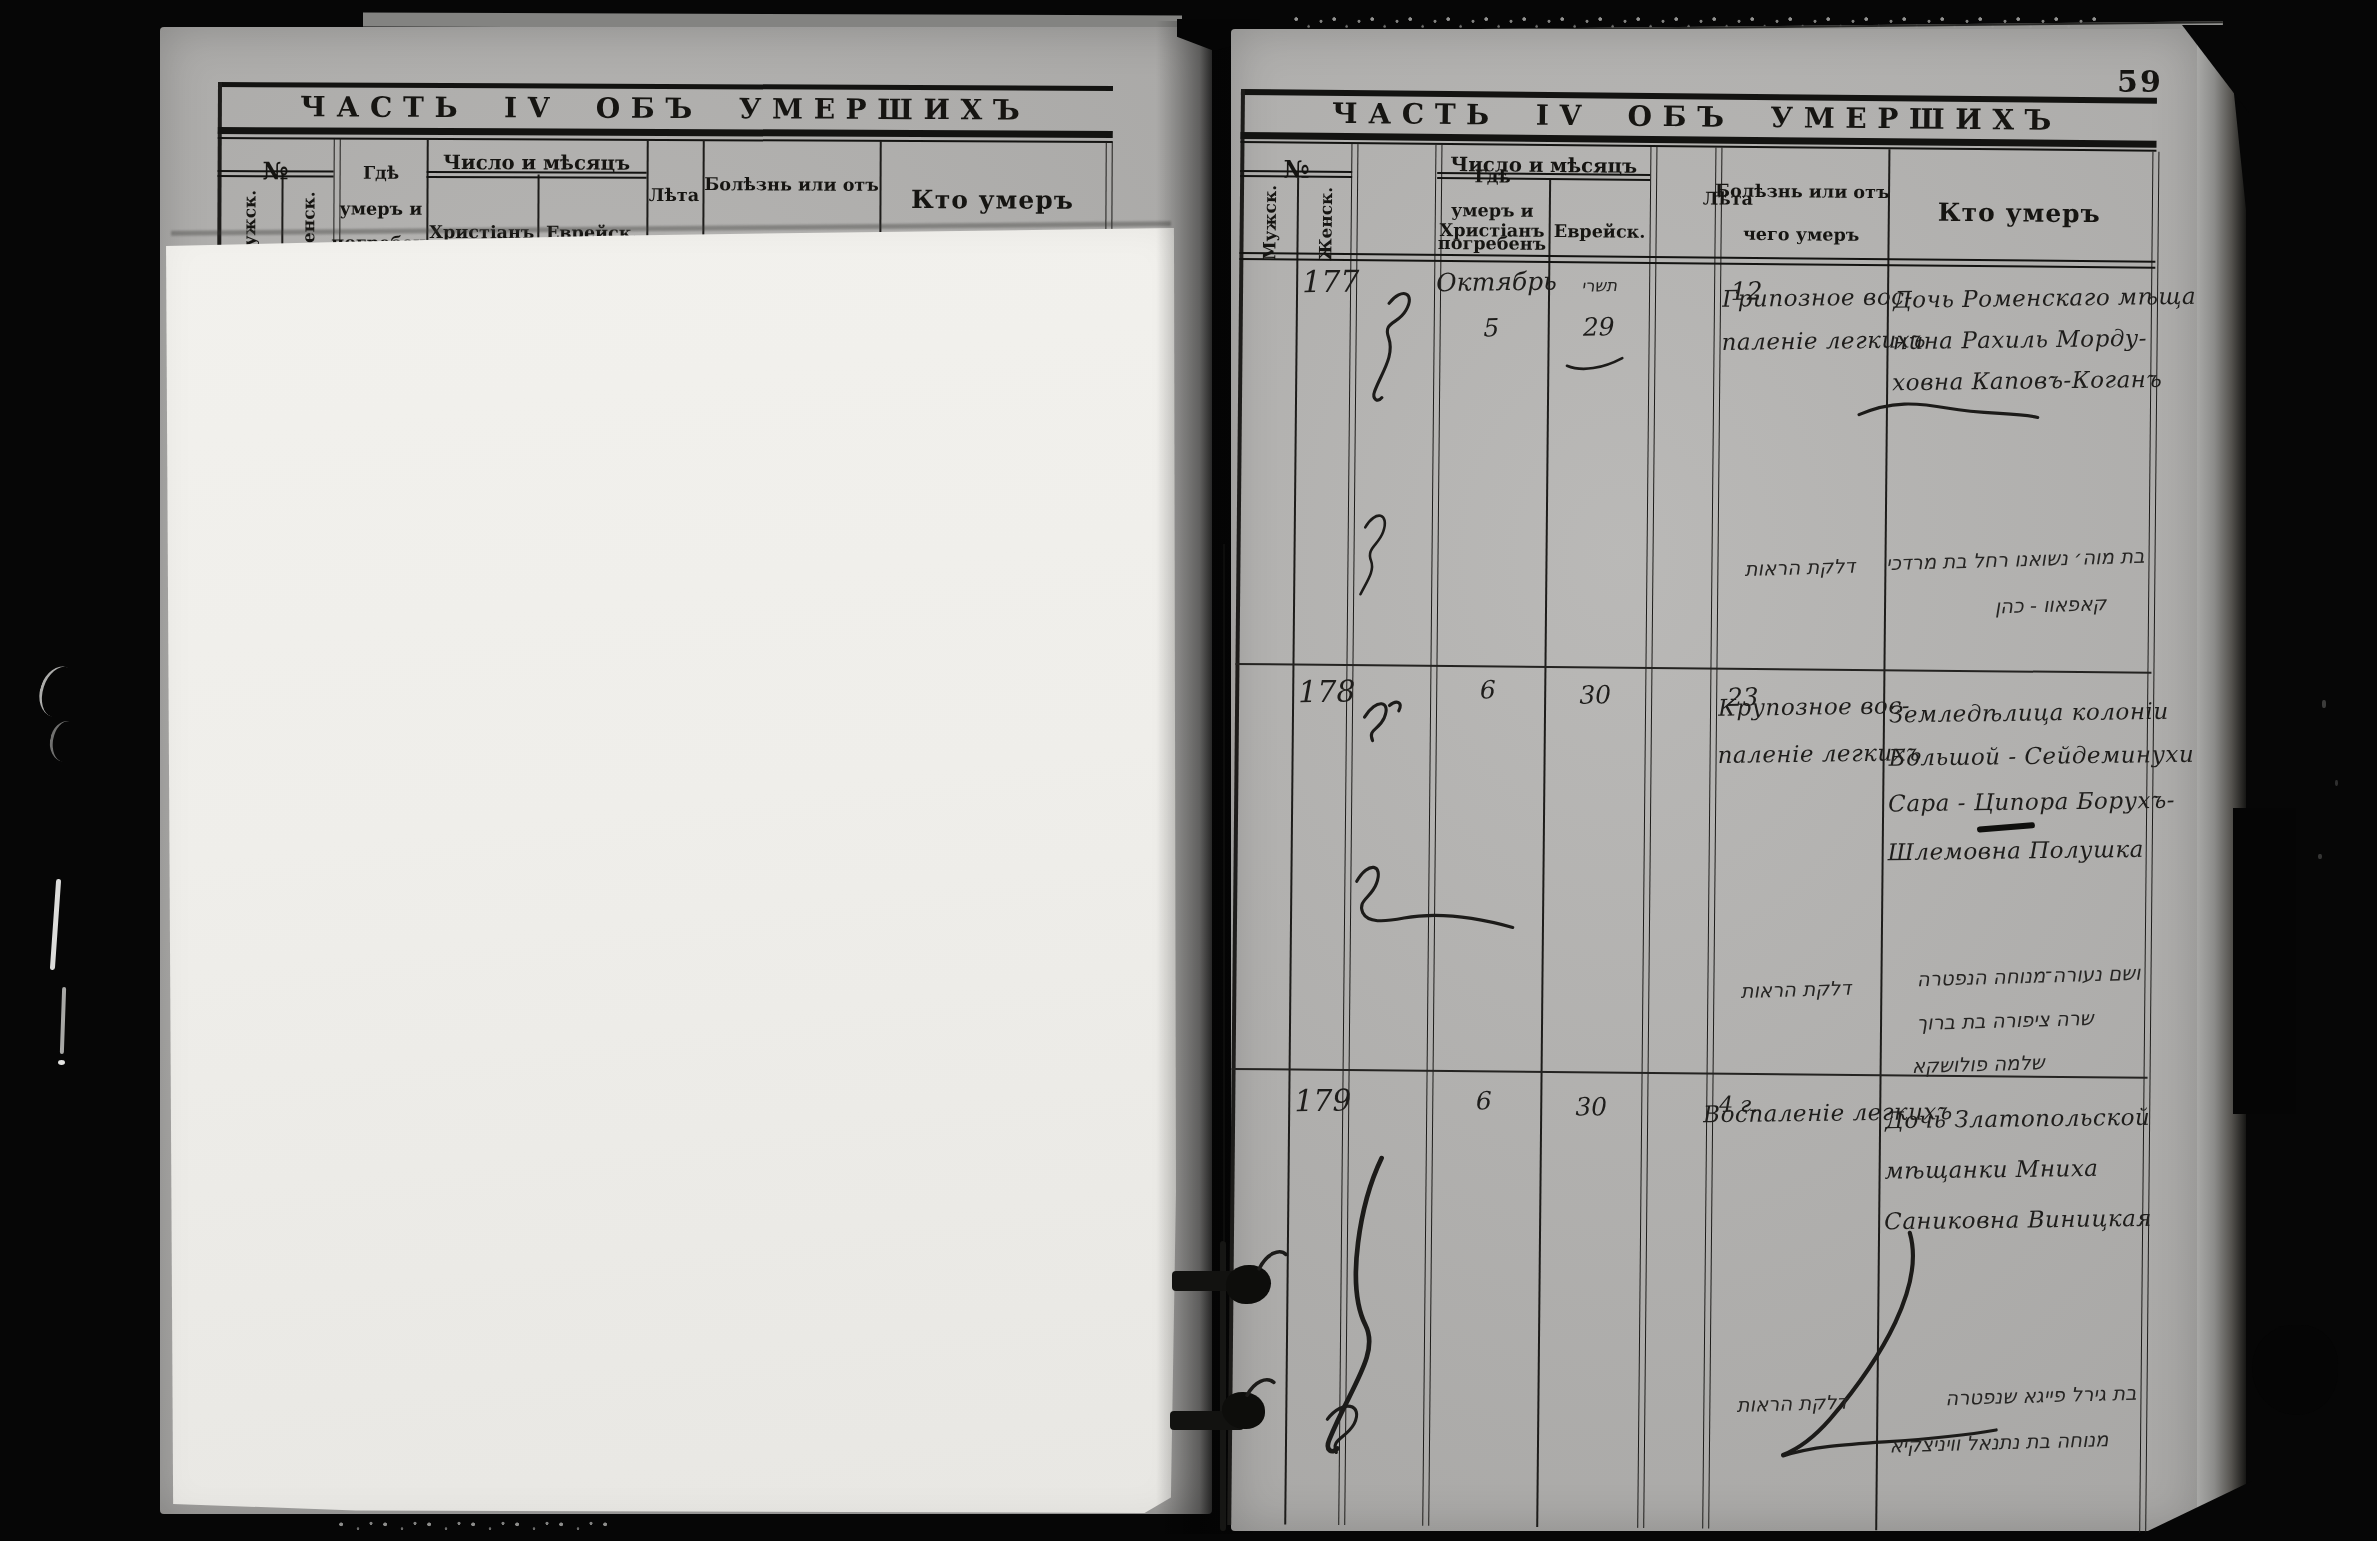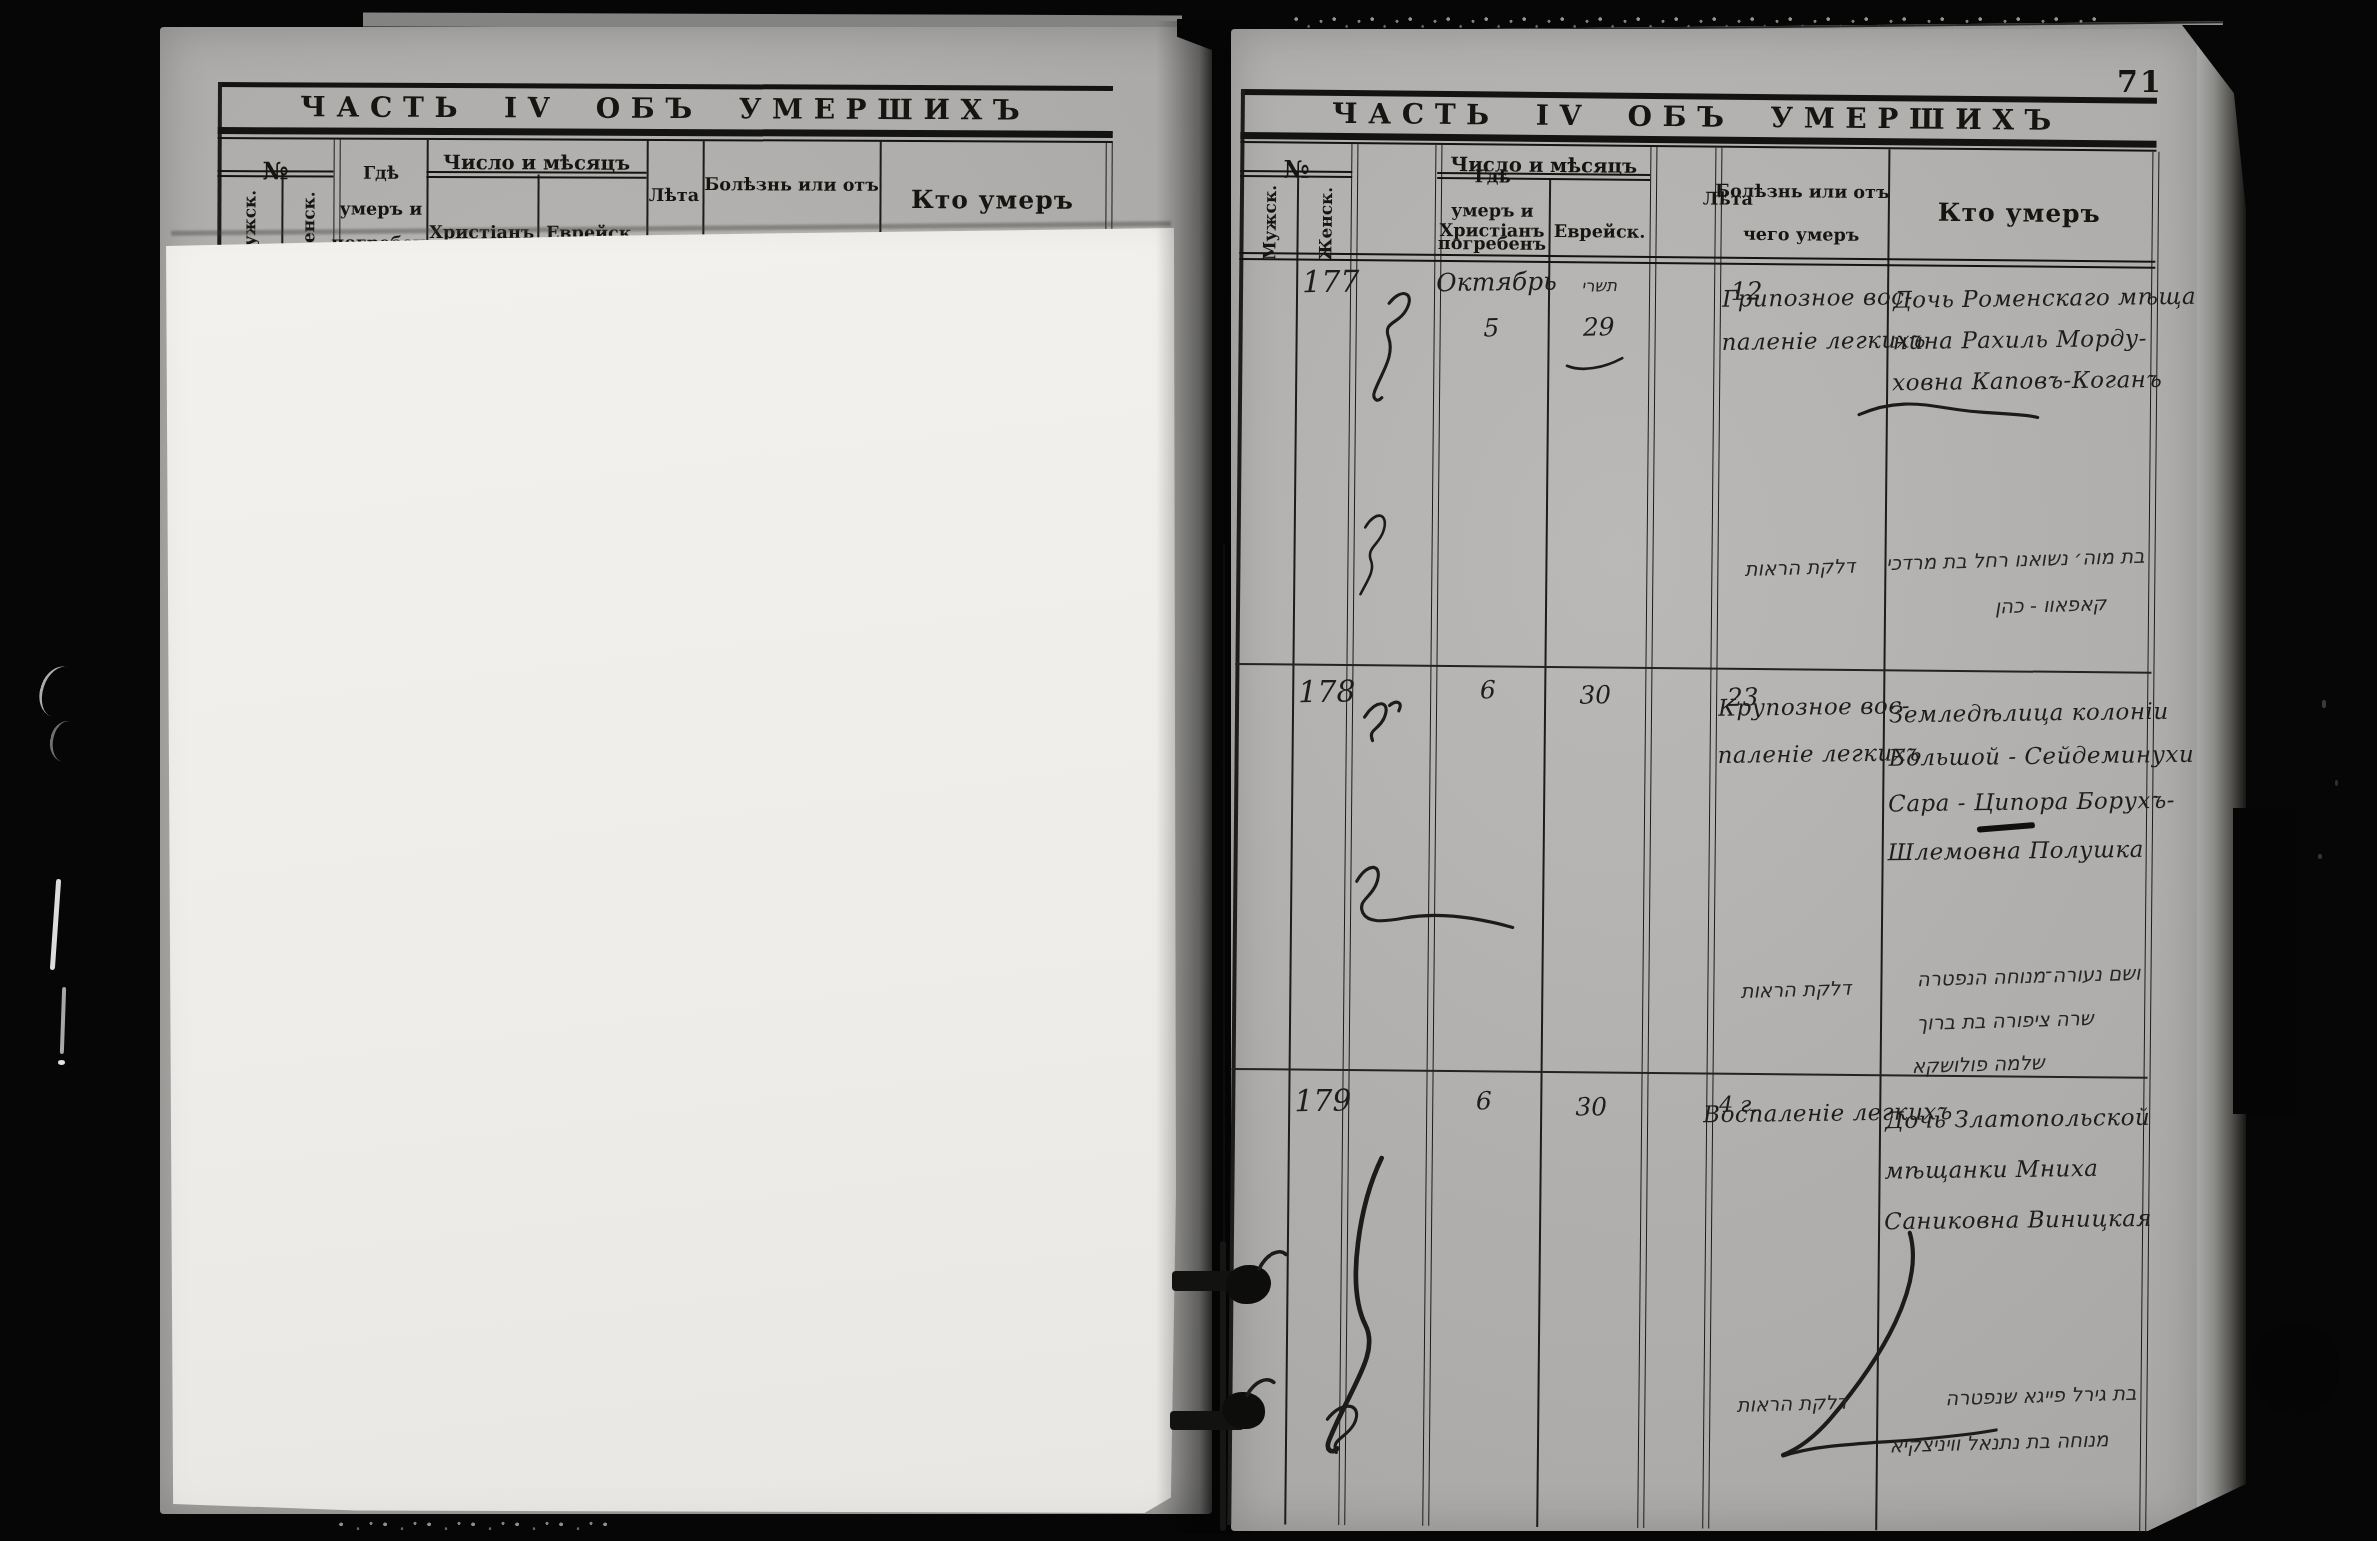--- a/index.html
+++ b/index.html
@@ -99,21 +99,21 @@
               clip-path:polygon(0.3% 1.4%, 44% 0.6%, 99.7% 0%, 99.9% 75%, 99.4% 98.8%, 96.8% 100%, 19% 99.8%, 1% 99.3%);"></div>
 
   <div class="art" style="left:1156px;top:21px;width:104px;height:1513px;
               background:linear-gradient(90deg, rgba(0,0,0,0) 0%, rgba(0,0,0,.40) 42%, rgba(4,4,4,.88) 58%, rgba(0,0,0,.25) 80%, rgba(0,0,0,0) 100%);"></div>
   <div class="art" style="left:1177px;top:18.7px;width:83px;height:36px;background:#050505;
               clip-path:polygon(0 0,100% 0,100% 55%,45% 90%,0 50%);"></div>
 
   <div id="right-page" class="page">
     <div class="vignette"></div>
 
-    <div class="print" style="left:886px;top:35px;font-size:30px;font-weight:bold;letter-spacing:2.1px;">71</div>
+    <div class="print" style="left:886px;top:35px;font-size:30px;font-weight:bold;letter-spacing:2.1px;">59</div>
 
     <div class="tbl" style="transform:rotate(.55deg);transform-origin:10.4px 60px;">
 
       <div class="hrule" style="left:10.4px;top:60px;width:916px;height:5.7px;"></div>
       <div class="cline" style="left:10.4px;top:60px;height:1436px;width:4.1px;"></div>
       <div class="print title" style="left:10.4px;top:67px;width:912px;">ЧАСТЬ IV ОБЪ УМЕРШИХЪ</div>
       <div class="hrule" style="left:10.4px;top:103px;width:916px;height:6.7px;"></div>
       <div class="hrule" style="left:10.4px;top:112px;width:916px;height:1.6px;"></div>
 
       <div class="cline" style="left:67px;top:148px;height:1347px;"></div>

